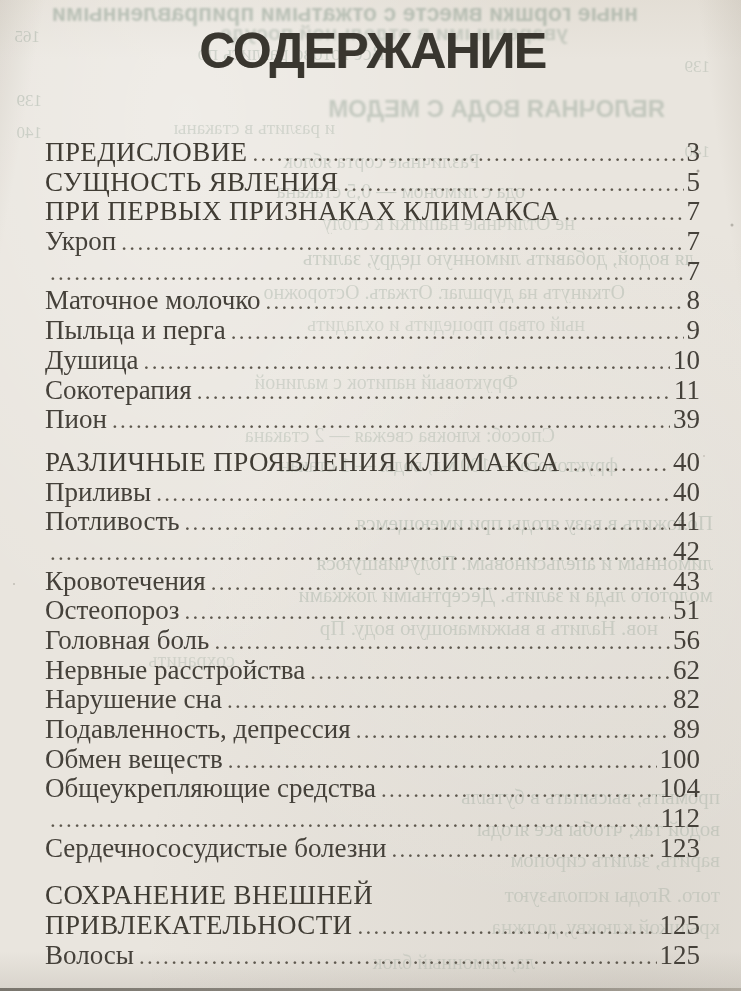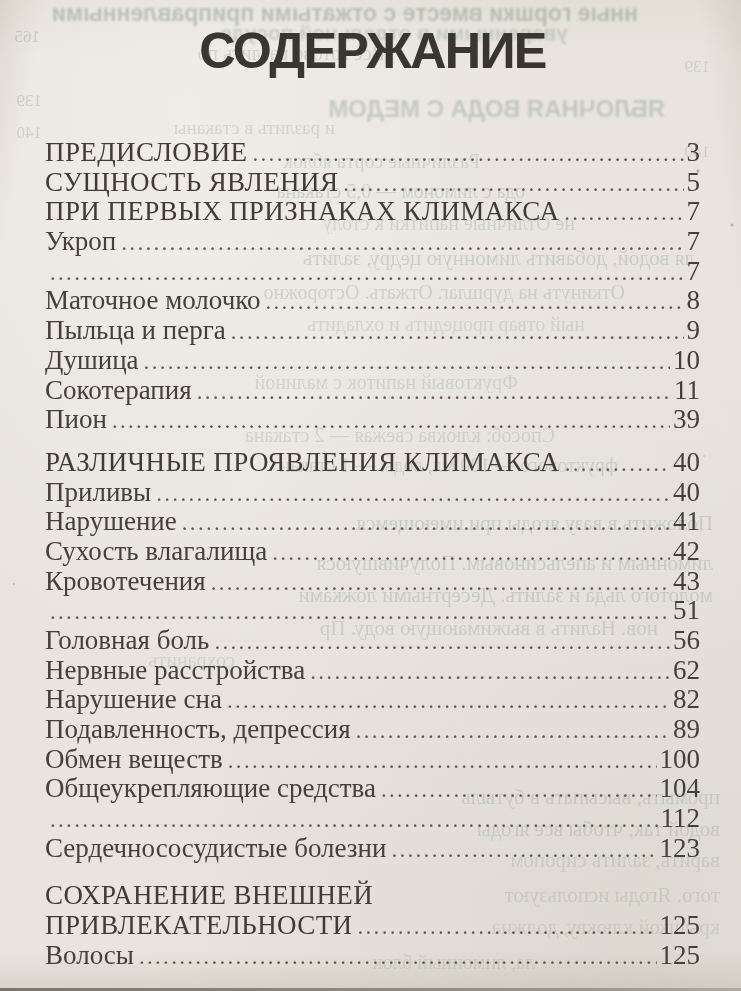--- a/index.html
+++ b/index.html
@@ -161,35 +161,35 @@
           <span class="lbl">РАЗЛИЧНЫЕ ПРОЯВЛЕНИЯ КЛИМАКСА</span>
           <span class="lead"></span>
           <span class="pg">40</span>
         </div>
         <div class="t-row item">
           <span class="lbl">Приливы</span>
           <span class="lead"></span>
           <span class="pg">40</span>
         </div>
         <div class="t-row item">
-          <span class="lbl">Нарушение</span>
+          <span class="lbl">Потливость</span>
           <span class="lead"></span>
           <span class="pg">41</span>
         </div>
         <div class="t-row item">
-          <span class="lbl">Сухость влагалища</span>
           <span class="lead"></span>
           <span class="pg">42</span>
         </div>
         <div class="t-row item">
           <span class="lbl">Кровотечения</span>
           <span class="lead"></span>
           <span class="pg">43</span>
         </div>
         <div class="t-row item">
+          <span class="lbl">Остеопороз</span>
           <span class="lead"></span>
           <span class="pg">51</span>
         </div>
         <div class="t-row item">
           <span class="lbl">Головная боль</span>
           <span class="lead"></span>
           <span class="pg">56</span>
         </div>
         <div class="t-row item">
           <span class="lbl">Нервные расстройства</span>

